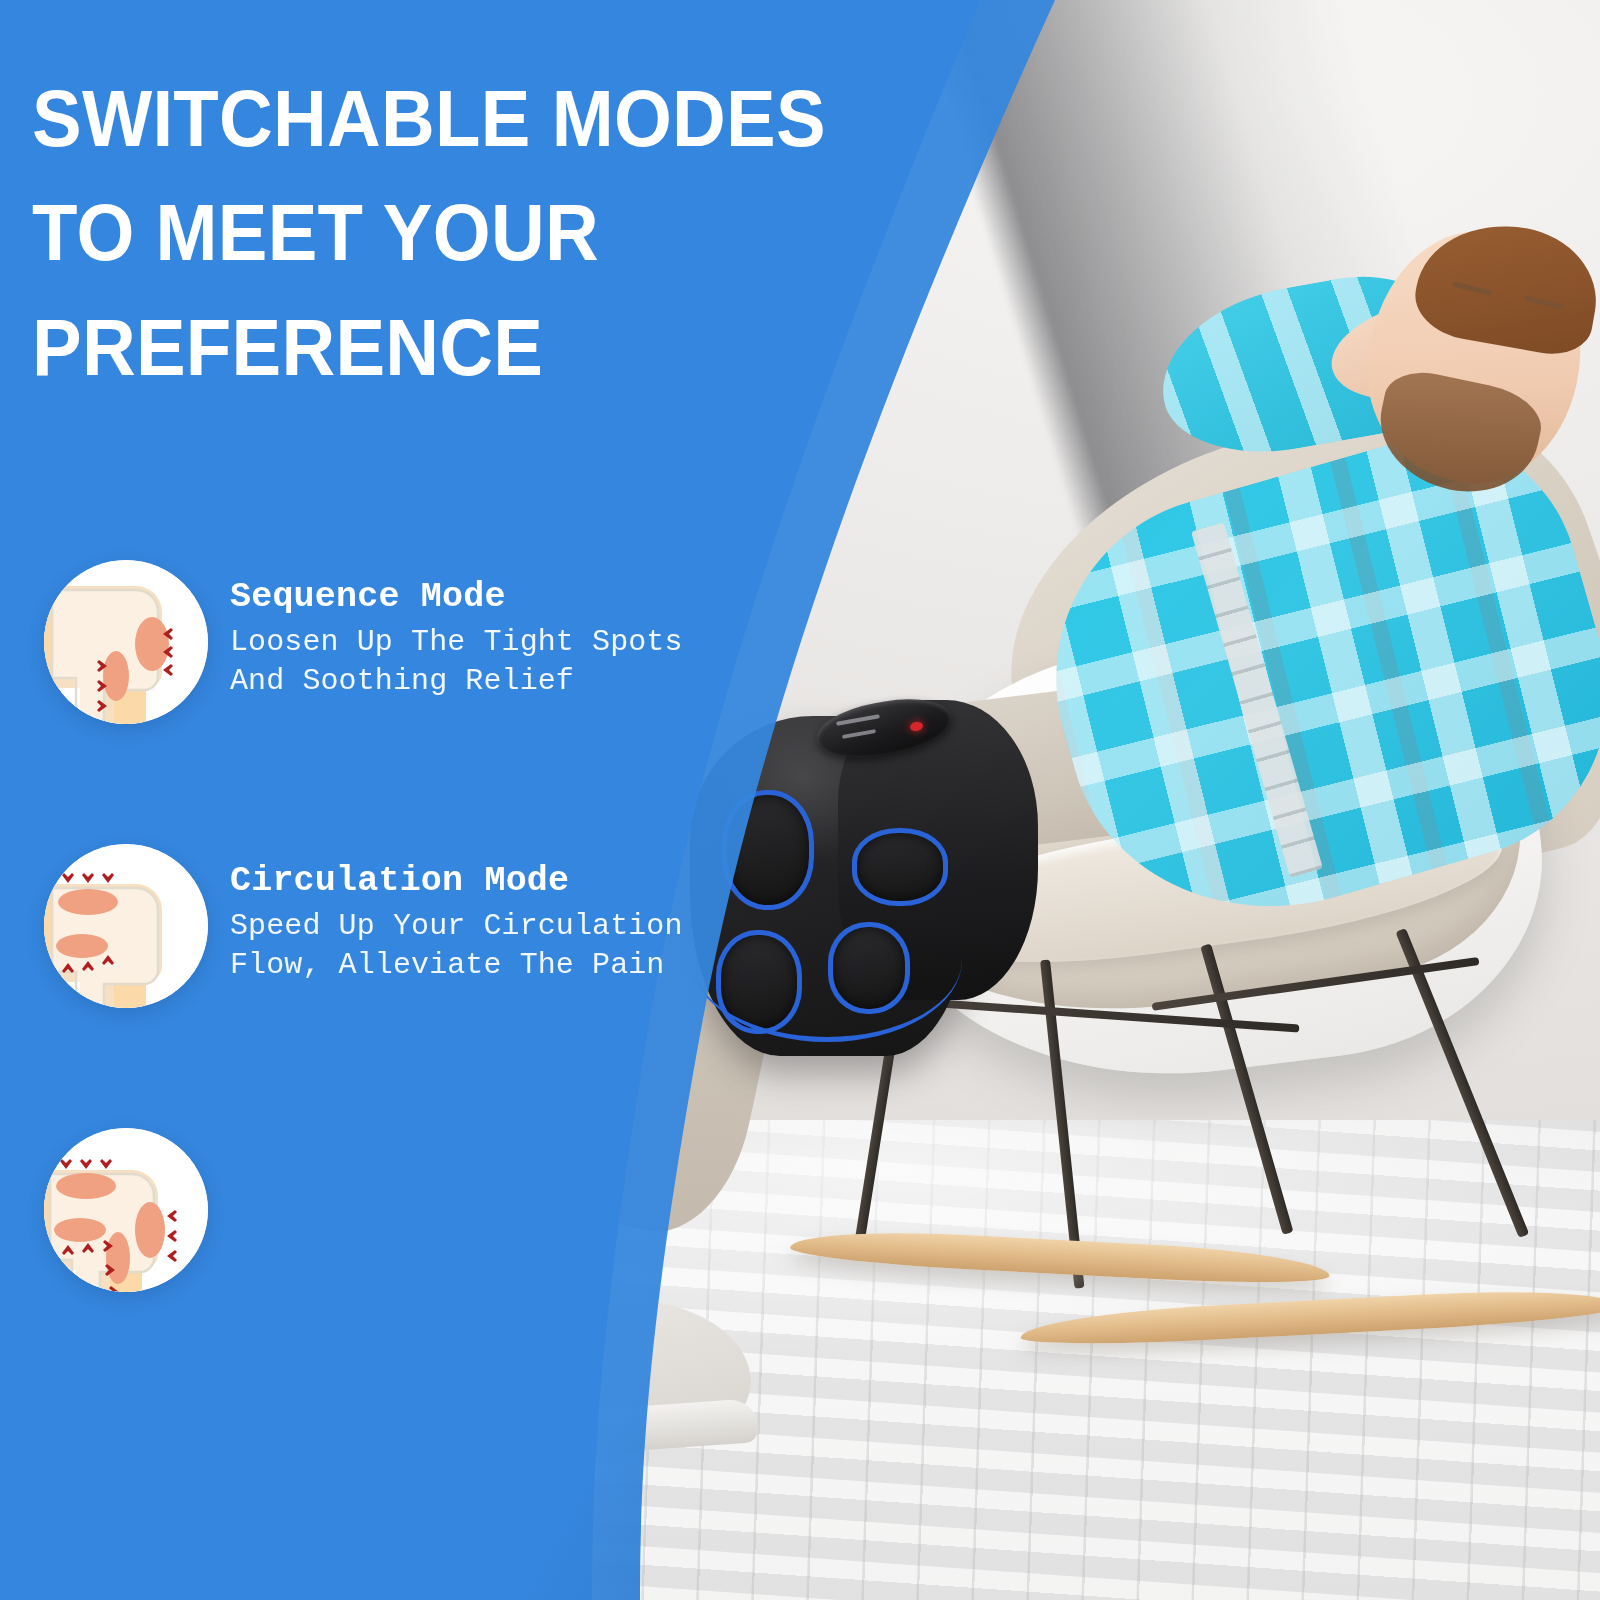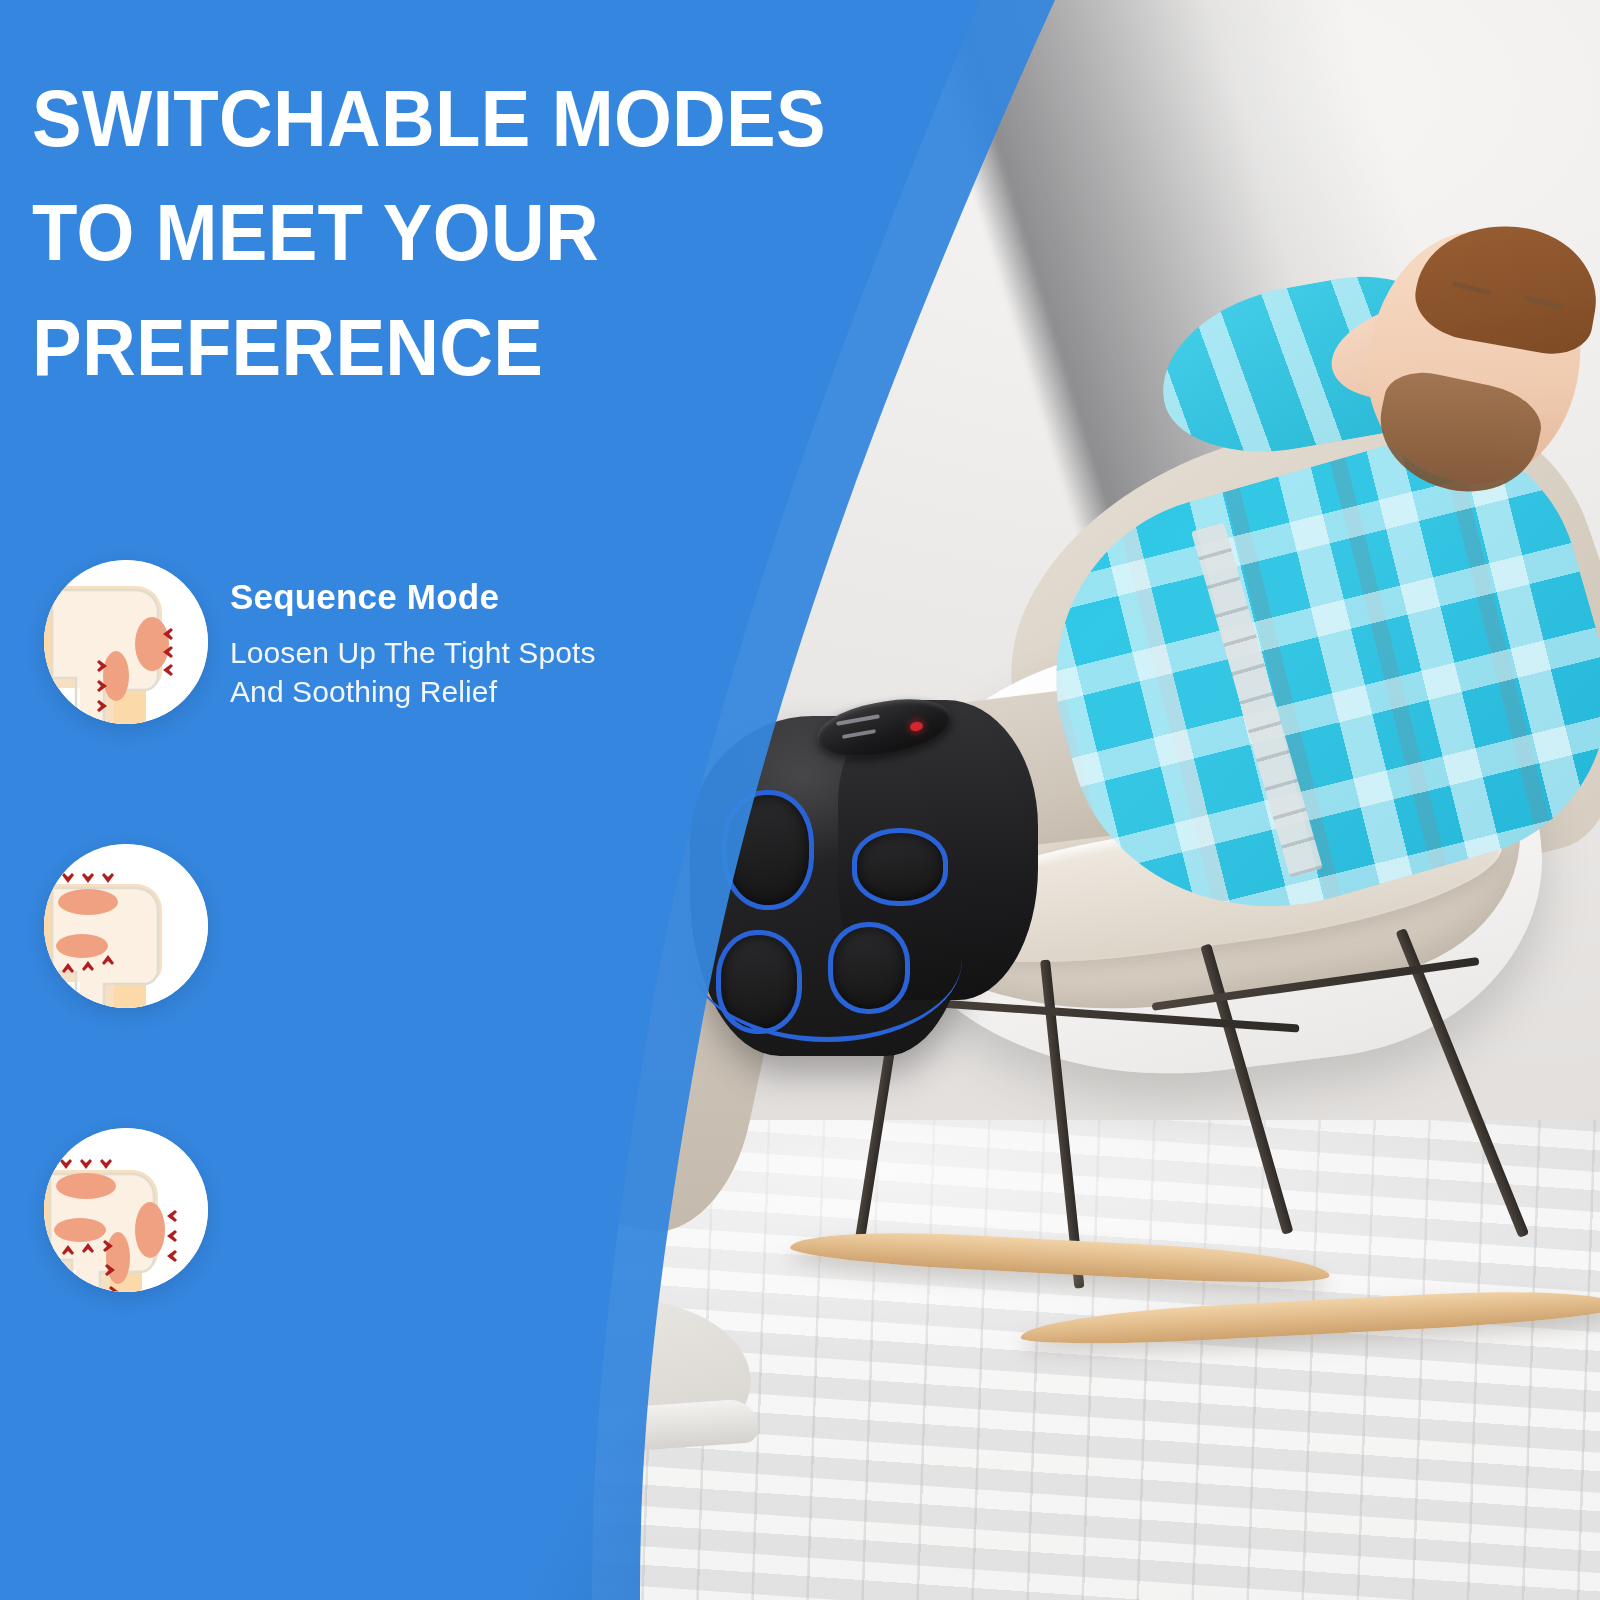--- a/index.html
+++ b/index.html
@@ -274,42 +274,42 @@
     font-size:80px;
     line-height:1.43;
     font-weight:700;
     letter-spacing:.3px;
     text-transform:uppercase;
     transform:scaleX(.93);
     transform-origin:left top;
     white-space:pre-line;
   }
 
-  .features { position:absolute; left:44px; top:560px; width:660px; }
+  .features { position:absolute; left:44px; top:560px; width:660px;font-family:Liberation Mono, monospace; }
 
   .feature { position:relative; display:flex; align-items:flex-start; gap:22px; }
   .feature + .feature { margin-top:120px; }
 
   .badge {
     position:relative; flex:0 0 auto;
     width:164px; height:164px; border-radius:50%;
     background:radial-gradient(circle at 42% 34%, #ffffff 0%, #ffffff 62%, #fbfbfc 82%, #f2f5f9 100%);
     overflow:hidden;
     box-shadow:0 6px 18px rgba(20,60,110,.20);
   }
   .badge svg { position:absolute; inset:0; width:100%; height:100%; }
 
   .feature-text { padding-top:18px; }
   .feature-title {
     color:#ffffff; font-size:35px; font-weight:700; letter-spacing:.2px;
     line-height:1.1;
   }
   .feature-desc {
     color:#f2f7fd; font-size:30px; font-weight:400;
-    line-height:1.30; margin-top:16px; white-space:pre-line;
+    line-height:1.30; margin-top:6px; white-space:pre-line;
     letter-spacing:.1px;
   }
 </style>
 </head>
 <body>
 
 <div id="poster">
 
   <div class="photo">
     <div class="wall"></div>
@@ -444,20 +444,25 @@
               </g>
 
               <g fill="#b01f1f">
                 <path d="M24 136 v-11 l-4 4 -2-2 6-8 6 8 -2 2 -4-4 v11 z"></path>
                 <path d="M44 134 v-11 l-4 4 -2-2 6-8 6 8 -2 2 -4-4 v11 z"></path>
                 <path d="M64 128 v-11 l-4 4 -2-2 6-8 6 8 -2 2 -4-4 v11 z"></path>
               </g>
             </g>
           </svg>
         </div>
+        <div class="feature-text">
+          <div class="feature-title">Circulation Mode</div>
+          <div class="feature-desc">Speed Up Your Circulation
+Flow, Alleviate The Pain</div>
+        </div>
       </div>
 
       <div class="feature">
         <div class="badge">
           <svg viewBox="0 0 164 164" aria-hidden="true">
             <defs>
                 <clipPath id="c3">
                   <circle cx="82" cy="82" r="82"></circle>
                 </clipPath>
               </defs>

